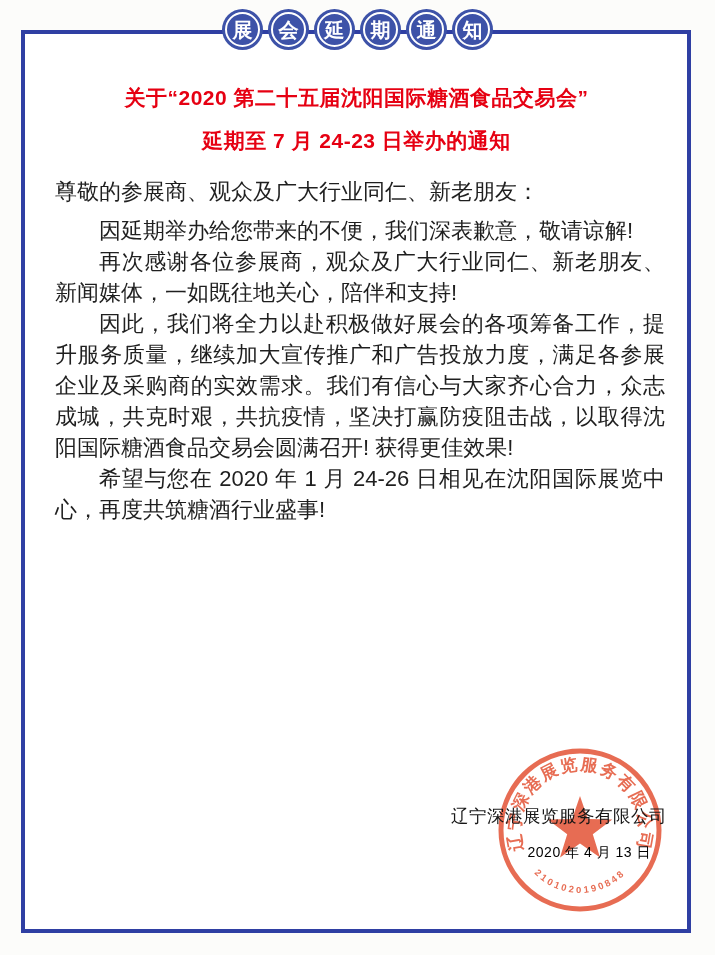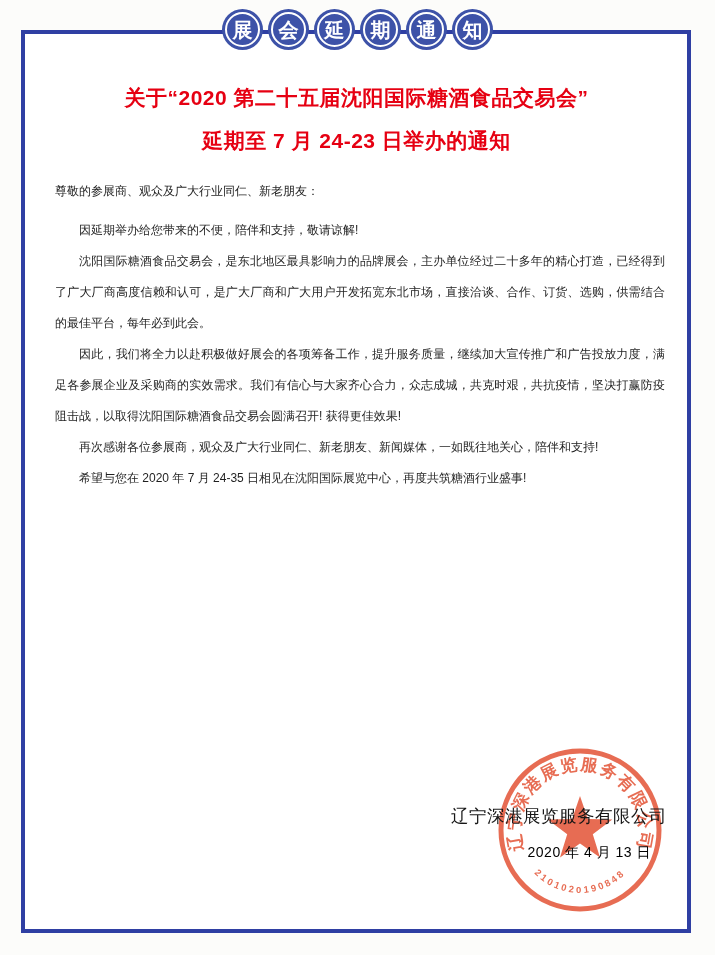--- a/index.html
+++ b/index.html
@@ -38,21 +38,21 @@
   }
   .badge span{color:#fff;font-size:20px;font-weight:700;line-height:1;}
   .title{
     position:absolute;top:76px;left:28px;right:30px;z-index:2;
     text-align:center;color:var(--accent-red);
     font-size:21px;font-weight:700;line-height:43px;
     letter-spacing:0.5px;
   }
   .content{
     position:absolute;top:176px;left:55px;width:610px;z-index:2;
-    font-size:12px;line-height:31px;color:var(--text);
+    font-size:22px;line-height:31px;color:var(--text);
     text-align:justify;
   }
   .content p{margin:0;text-indent:2em;}
   .content p.greeting{text-indent:0;margin-bottom:8px;}
   .highlight{color:var(--accent-red);font-weight:700;}
   .seal{
     position:absolute;left:494px;top:744px;width:172px;height:172px;
     z-index:4;opacity:.87;
   }
   .sig-company{
@@ -92,25 +92,24 @@
       </div>
   </div>
 
   <div class="title">
     <div>关于“2020 第二十五届沈阳国际糖酒食品交易会”</div>
     <div>延期至 7 月 24-23 日举办的通知</div>
   </div>
 
   <div class="content">
     <p class="greeting">尊敬的参展商、观众及广大行业同仁、新老朋友：</p>
-    <p>因延期举办给您带来的不便，陪伴和支持，敬请谅解!</p>
-    <p>沈阳国际糖酒食品交易会，是东北地区最具影响力的品牌展会，主办单位经过二十多年的精心打造，已经得到了广大厂商高度信赖和认可，是广大厂商和广大用户开发拓宽东北市场，直接洽谈、合作、订货、选购，供需结合的最佳平台，每年必到此会。</p>
+    <p>因延期举办给您带来的不便，我们深表歉意，敬请谅解!</p>
+    <p>再次感谢各位参展商，观众及广大行业同仁、新老朋友、新闻媒体，一如既往地关心，陪伴和支持!</p>
     <p>因此，我们将全力以赴积极做好展会的各项筹备工作，提升服务质量，继续加大宣传推广和广告投放力度，满足各参展企业及采购商的实效需求。我们有信心与大家齐心合力，众志成城，共克时艰，共抗疫情，坚决打赢防疫阻击战，以取得沈阳国际糖酒食品交易会圆满召开! 获得更佳效果!</p>
-    <p>再次感谢各位参展商，观众及广大行业同仁、新老朋友、新闻媒体，一如既往地关心，陪伴和支持!</p>
-    <p>希望与您在 2020 年 7 月 24-35 日相见在沈阳国际展览中心，再度共筑糖酒行业盛事!</p>
+    <p>希望与您在 2020 年 1 月 24-26 日相见在沈阳国际展览中心，再度共筑糖酒行业盛事!</p>
   </div>
 
   <svg class="seal" viewBox="0 0 172 172" xmlns="http://www.w3.org/2000/svg">
     <defs>
       <path id="seal-top-arc" d="M 29.6 106.5 A 60 60 0 1 1 142.4 106.5" fill="none"></path>
       <path id="seal-bottom-arc" d="M 31.4 117.5 A 63 63 0 0 0 140.6 117.5" fill="none"></path>
     </defs>
     <circle cx="86" cy="86" r="79" fill="none" stroke="#e4573a" stroke-width="5"></circle>
     <polygon points="86,52 93.9,75.1 118.3,75.5 98.8,90.2 106,113.5 86,99.5 66,113.5 73.2,90.2 53.7,75.5 78.1,75.1" fill="#e4573a"></polygon>
     <text font-size="17" font-weight="700" fill="#e4573a" letter-spacing="2">

